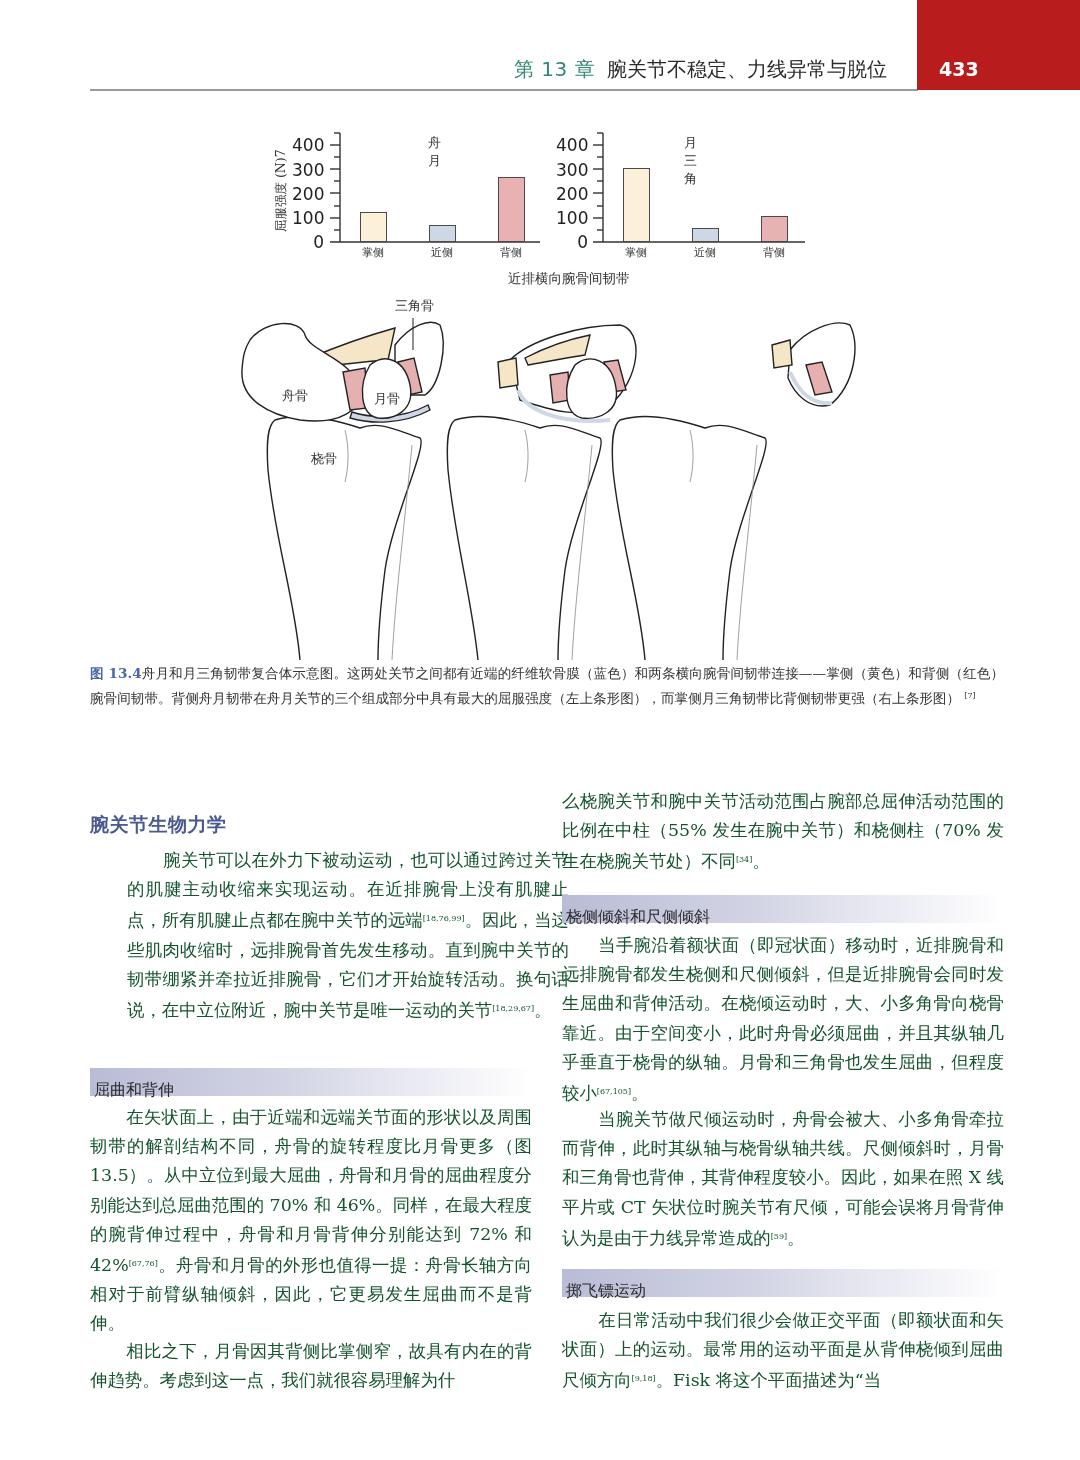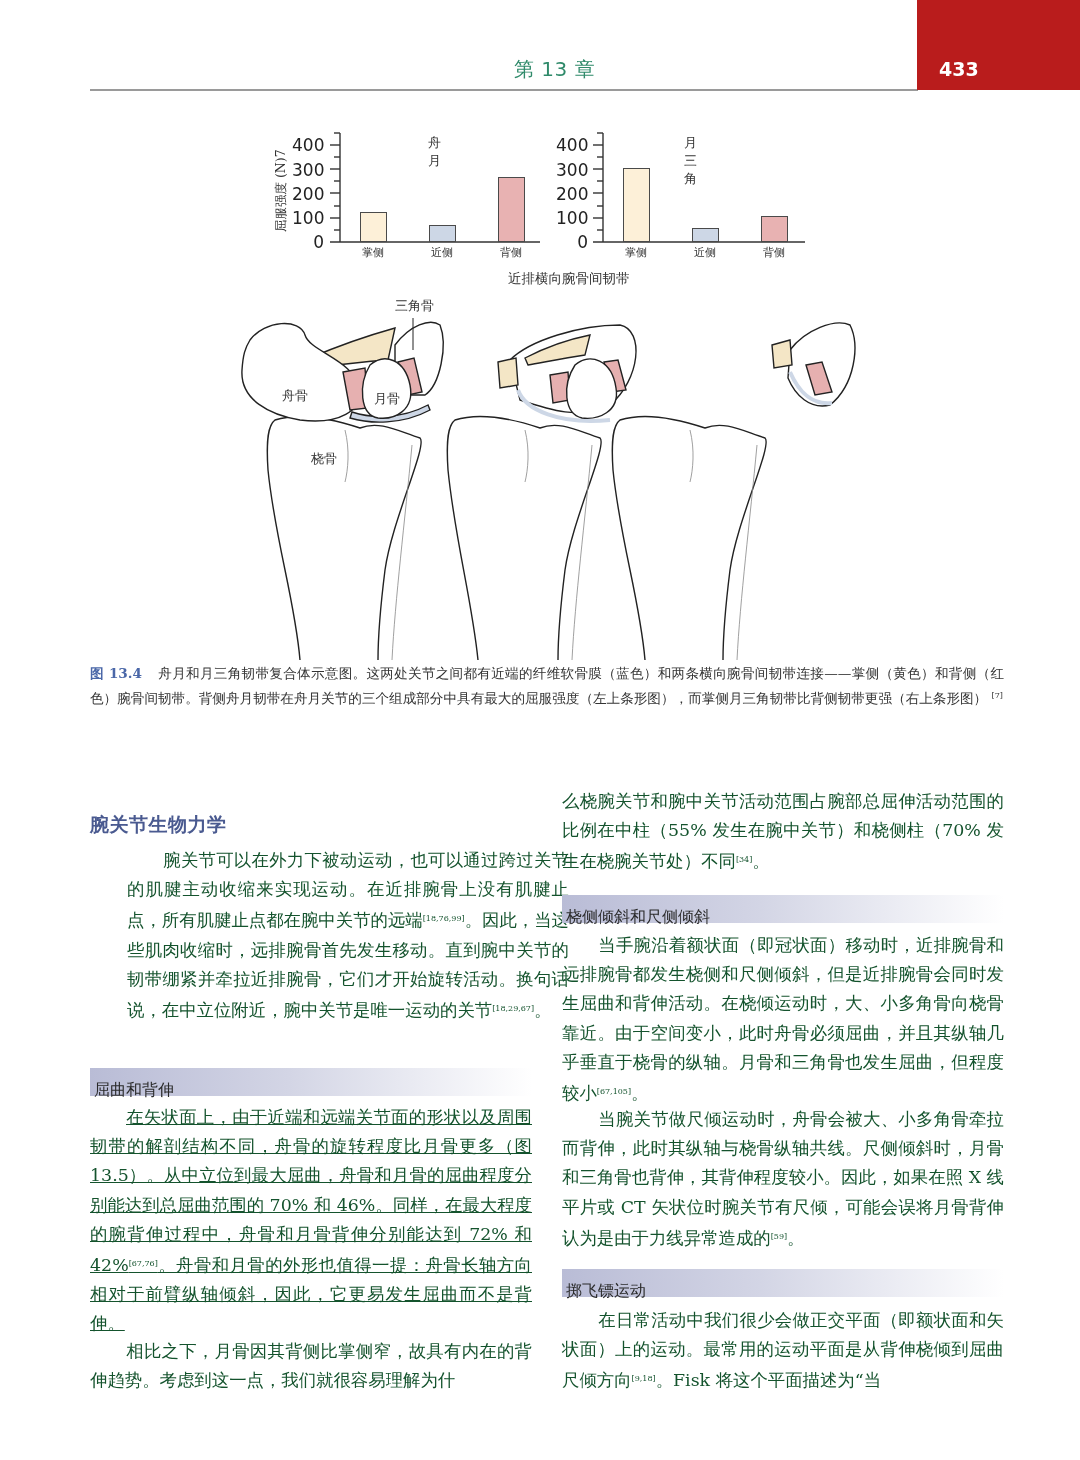--- a/index.html
+++ b/index.html
@@ -18,34 +18,35 @@
   .y-axis-label { position: absolute; font-size: 12.5px; color: #333; transform: rotate(-90deg); transform-origin: left top; white-space: nowrap; }
   .tick-label { position: absolute; font-family: "DejaVu Sans", "Liberation Sans", sans-serif; font-size: 17px; color: #222; text-align: right; width: 32px; }
   .cat-label { position: absolute; font-size: 11px; color: #333; width: 60px; text-align: center; }
   .x-group-label { position: absolute; left: 508px; top: 270px; font-size: 13.5px; color: #333; }
 
   .bar { position: absolute; border: 1.2px solid #4a4a4a; }
 
   .figure-svg { position: absolute; left: 230px; top: 290px; }
 
   .caption { position: absolute; left: 90px; top: 662px; width: 914px; font-size: 13.6px; line-height: 22.6px; color: #333; text-align: justify; }
-  .caption-num { color: #4a67a8; font-weight: bold; margin-right: 16px; }
+  .caption-num { color: #4a67a8; font-weight: bold; margin-right: 0; }
   .sup { font-size: 8px; vertical-align: 5px; }
   .section-heading { position: absolute; font-size: 19px; color: #4a5a90; font-weight: bold; letter-spacing: 0.5px; }
   .para { position: absolute; font-size: 17.4px; line-height: 29.2px; color: #14532d; text-align: justify; width: 442px; }
   .para .indent { display: inline-block; width: 36px; }
   .subhead { position: absolute; height: 28px; width: 442px; background: linear-gradient(to right, #b9bcd6 0%, #d3d5e5 45%, #ffffff 100%); }
   .subhead span { position: absolute; left: 4px; top: 12px; font-family: "DejaVu Sans", "Liberation Sans", sans-serif; font-size: 16px; color: #2a2a2a; }
 </style>
 </head>
 <body>
 
 <div class="header">
   <div class="header-rule"></div>
   <span class="header-chapter">第 13 章</span>
+  <span class="header-title">腕关节不稳定、力线异常与脱位</span>
   <div class="header-tab">
     <span class="page-number">433</span>
   </div>
 </div>
 
 <div class="chart" style="left:0;top:0;">
   <span class="y-axis-label" style="left:273px;top:232px;">屈服强度 (N)7</span>
   <span class="tick-label" style="left:292px;top:135px;">400</span>
   <span class="tick-label" style="left:292px;top:160px;">300</span>
   <span class="tick-label" style="left:292px;top:184px;">200</span>
@@ -161,21 +162,21 @@
 <div class="caption">
   <span class="caption-num">图 13.4</span><span>舟月和月三角韧带复合体示意图。这两处关节之间都有近端的纤维软骨膜（蓝色）和两条横向腕骨间韧带连接——掌侧（黄色）和背侧（红色）腕骨间韧带。背侧舟月韧带在舟月关节的三个组成部分中具有最大的屈服强度（左上条形图），而掌侧月三角韧带比背侧韧带更强（右上条形图）</span> <span class="sup">[7]</span>
 </div>
 
 <div>
   <span class="section-heading" style="left:90px;top:812px;">腕关节生物力学</span>
   <p class="para" style="left:90px;top:846px;margin-left:37px;"><span class="indent"></span><span>腕关节可以在外力下被动运动，也可以通过跨过关节的肌腱主动收缩来实现运动。在近排腕骨上没有肌腱止点，所有肌腱止点都在腕中关节的远端</span><span class="sup">[18,76,99]</span><span>。因此，当这些肌肉收缩时，远排腕骨首先发生移动。直到腕中关节的韧带绷紧并牵拉近排腕骨，它们才开始旋转活动。换句话说，在中立位附近，腕中关节是唯一运动的关节</span><span class="sup">[18,29,67]</span><span>。</span></p>
   <div class="subhead" style="left:90px;top:1068px;">
       <span>屈曲和背伸</span>
     </div>
-  <p class="para" style="left:90px;top:1103px;text-decoration:underline;"><span class="indent"></span><span>在矢状面上，由于近端和远端关节面的形状以及周围韧带的解剖结构不同，舟骨的旋转程度比月骨更多（图 13.5）。从中立位到最大屈曲，舟骨和月骨的屈曲程度分别能达到总屈曲范围的 70% 和 46%。同样，在最大程度的腕背伸过程中，舟骨和月骨背伸分别能达到 72% 和 42%</span><span class="sup">[67,76]</span><span>。舟骨和月骨的外形也值得一提：舟骨长轴方向相对于前臂纵轴倾斜，因此，它更易发生屈曲而不是背伸。</span></p>
+  <p class="para" style="left:90px;top:1103px;"><span class="indent"></span><span>在矢状面上，由于近端和远端关节面的形状以及周围韧带的解剖结构不同，舟骨的旋转程度比月骨更多（图 13.5）。从中立位到最大屈曲，舟骨和月骨的屈曲程度分别能达到总屈曲范围的 70% 和 46%。同样，在最大程度的腕背伸过程中，舟骨和月骨背伸分别能达到 72% 和 42%</span><span class="sup">[67,76]</span><span>。舟骨和月骨的外形也值得一提：舟骨长轴方向相对于前臂纵轴倾斜，因此，它更易发生屈曲而不是背伸。</span></p>
   <p class="para" style="left:90px;top:1337px;"><span class="indent"></span><span>相比之下，月骨因其背侧比掌侧窄，故具有内在的背伸趋势。考虑到这一点，我们就很容易理解为什</span></p>
 </div>
 
 <div>
   <p class="para" style="left:562px;top:787px;"><span>么桡腕关节和腕中关节活动范围占腕部总屈伸活动范围的比例在中柱（55% 发生在腕中关节）和桡侧柱（70% 发生在桡腕关节处）不同</span><span class="sup">[34]</span><span>。</span></p>
   <div class="subhead" style="left:562px;top:895px;">
       <span>桡侧倾斜和尺侧倾斜</span>
     </div>
   <p class="para" style="left:562px;top:931px;"><span class="indent"></span><span>当手腕沿着额状面（即冠状面）移动时，近排腕骨和远排腕骨都发生桡侧和尺侧倾斜，但是近排腕骨会同时发生屈曲和背伸活动。在桡倾运动时，大、小多角骨向桡骨靠近。由于空间变小，此时舟骨必须屈曲，并且其纵轴几乎垂直于桡骨的纵轴。月骨和三角骨也发生屈曲，但程度较小</span><span class="sup">[67,105]</span><span>。</span></p>
   <p class="para" style="left:562px;top:1105px;"><span class="indent"></span><span>当腕关节做尺倾运动时，舟骨会被大、小多角骨牵拉而背伸，此时其纵轴与桡骨纵轴共线。尺侧倾斜时，月骨和三角骨也背伸，其背伸程度较小。因此，如果在照 X 线平片或 CT 矢状位时腕关节有尺倾，可能会误将月骨背伸认为是由于力线异常造成的</span><span class="sup">[59]</span><span>。</span></p>

